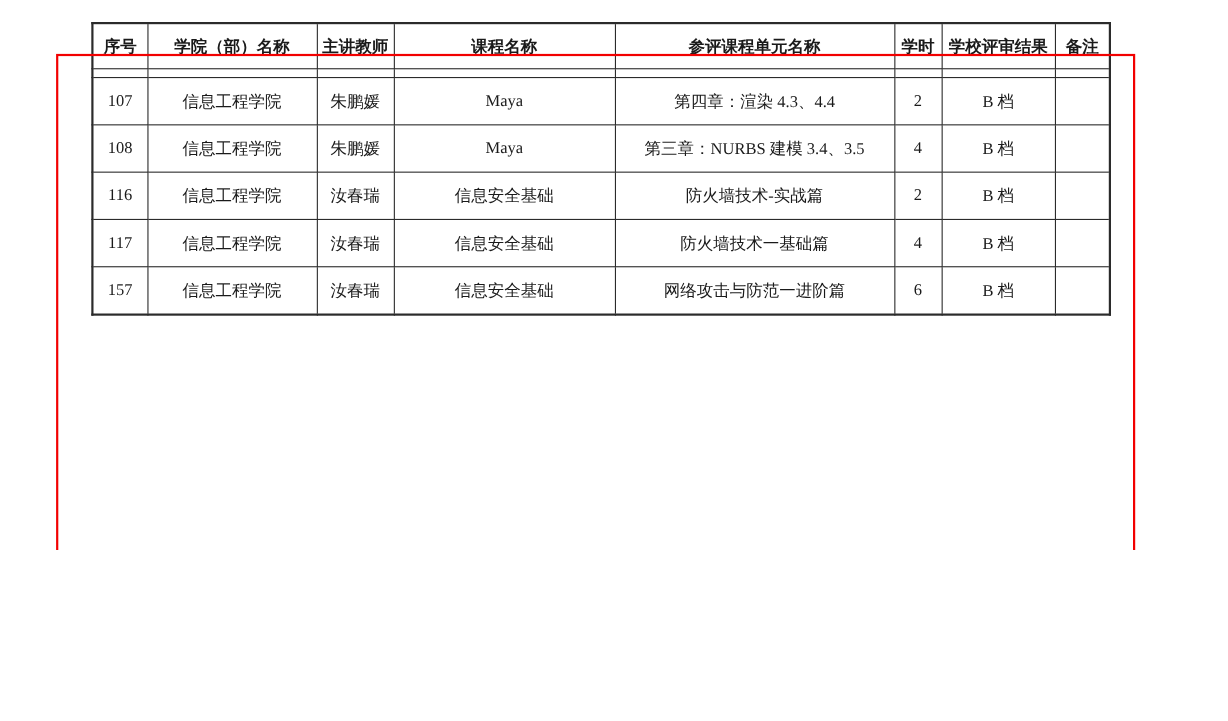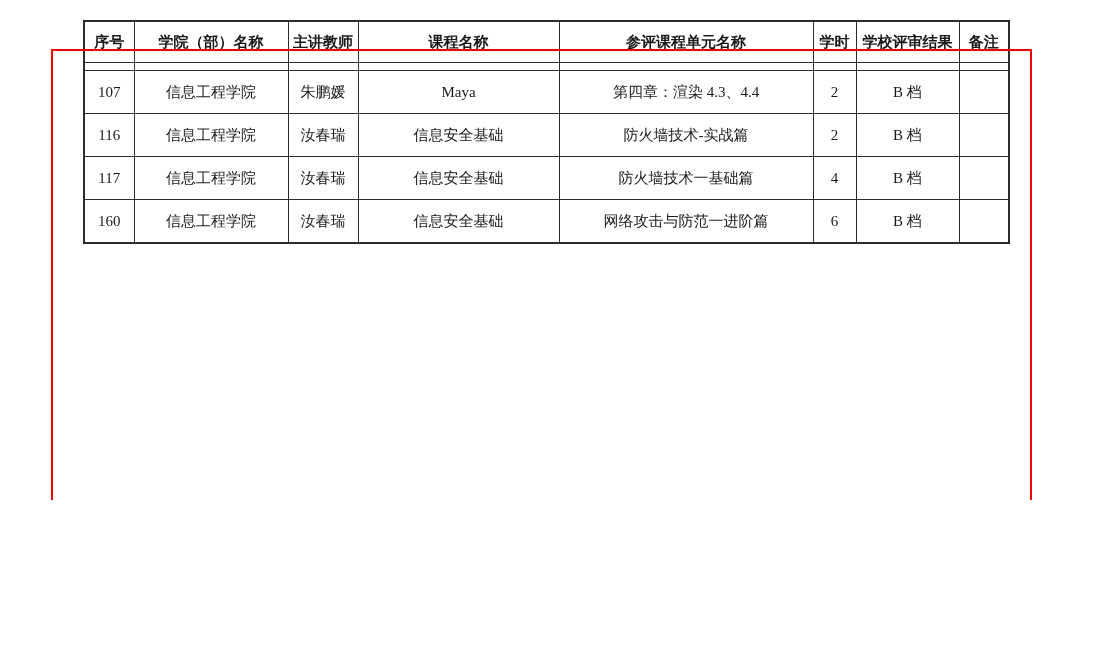--- a/index.html
+++ b/index.html
@@ -99,20 +99,30 @@
       <td>107</td>
       <td>信息工程学院</td>
       <td>朱鹏媛</td>
       <td>Maya</td>
       <td>第四章：渲染 4.3、4.4</td>
       <td>2</td>
       <td>B 档</td>
       <td></td>
     </tr>
 
+    <tr class="data-row">
+      <td>108</td>
+      <td>信息工程学院</td>
+      <td>朱鹏媛</td>
+      <td>Maya</td>
+      <td>第三章：NURBS 建模 3.4、3.5</td>
+      <td>4</td>
+      <td>B 档</td>
+      <td></td>
+    </tr>
 
 
 
 
 
 
 
 
     <tr class="data-row">
       <td>116</td>
@@ -130,21 +140,21 @@
       <td>信息工程学院</td>
       <td>汝春瑞</td>
       <td>信息安全基础</td>
       <td>防火墙技术一基础篇</td>
       <td>4</td>
       <td>B 档</td>
       <td></td>
     </tr>
 
     <tr class="data-row">
-      <td>160</td>
+      <td>157</td>
       <td>信息工程学院</td>
       <td>汝春瑞</td>
       <td>信息安全基础</td>
       <td>网络攻击与防范一进阶篇</td>
       <td>6</td>
       <td>B 档</td>
       <td></td>
     </tr>
   </tbody>
   </table>

